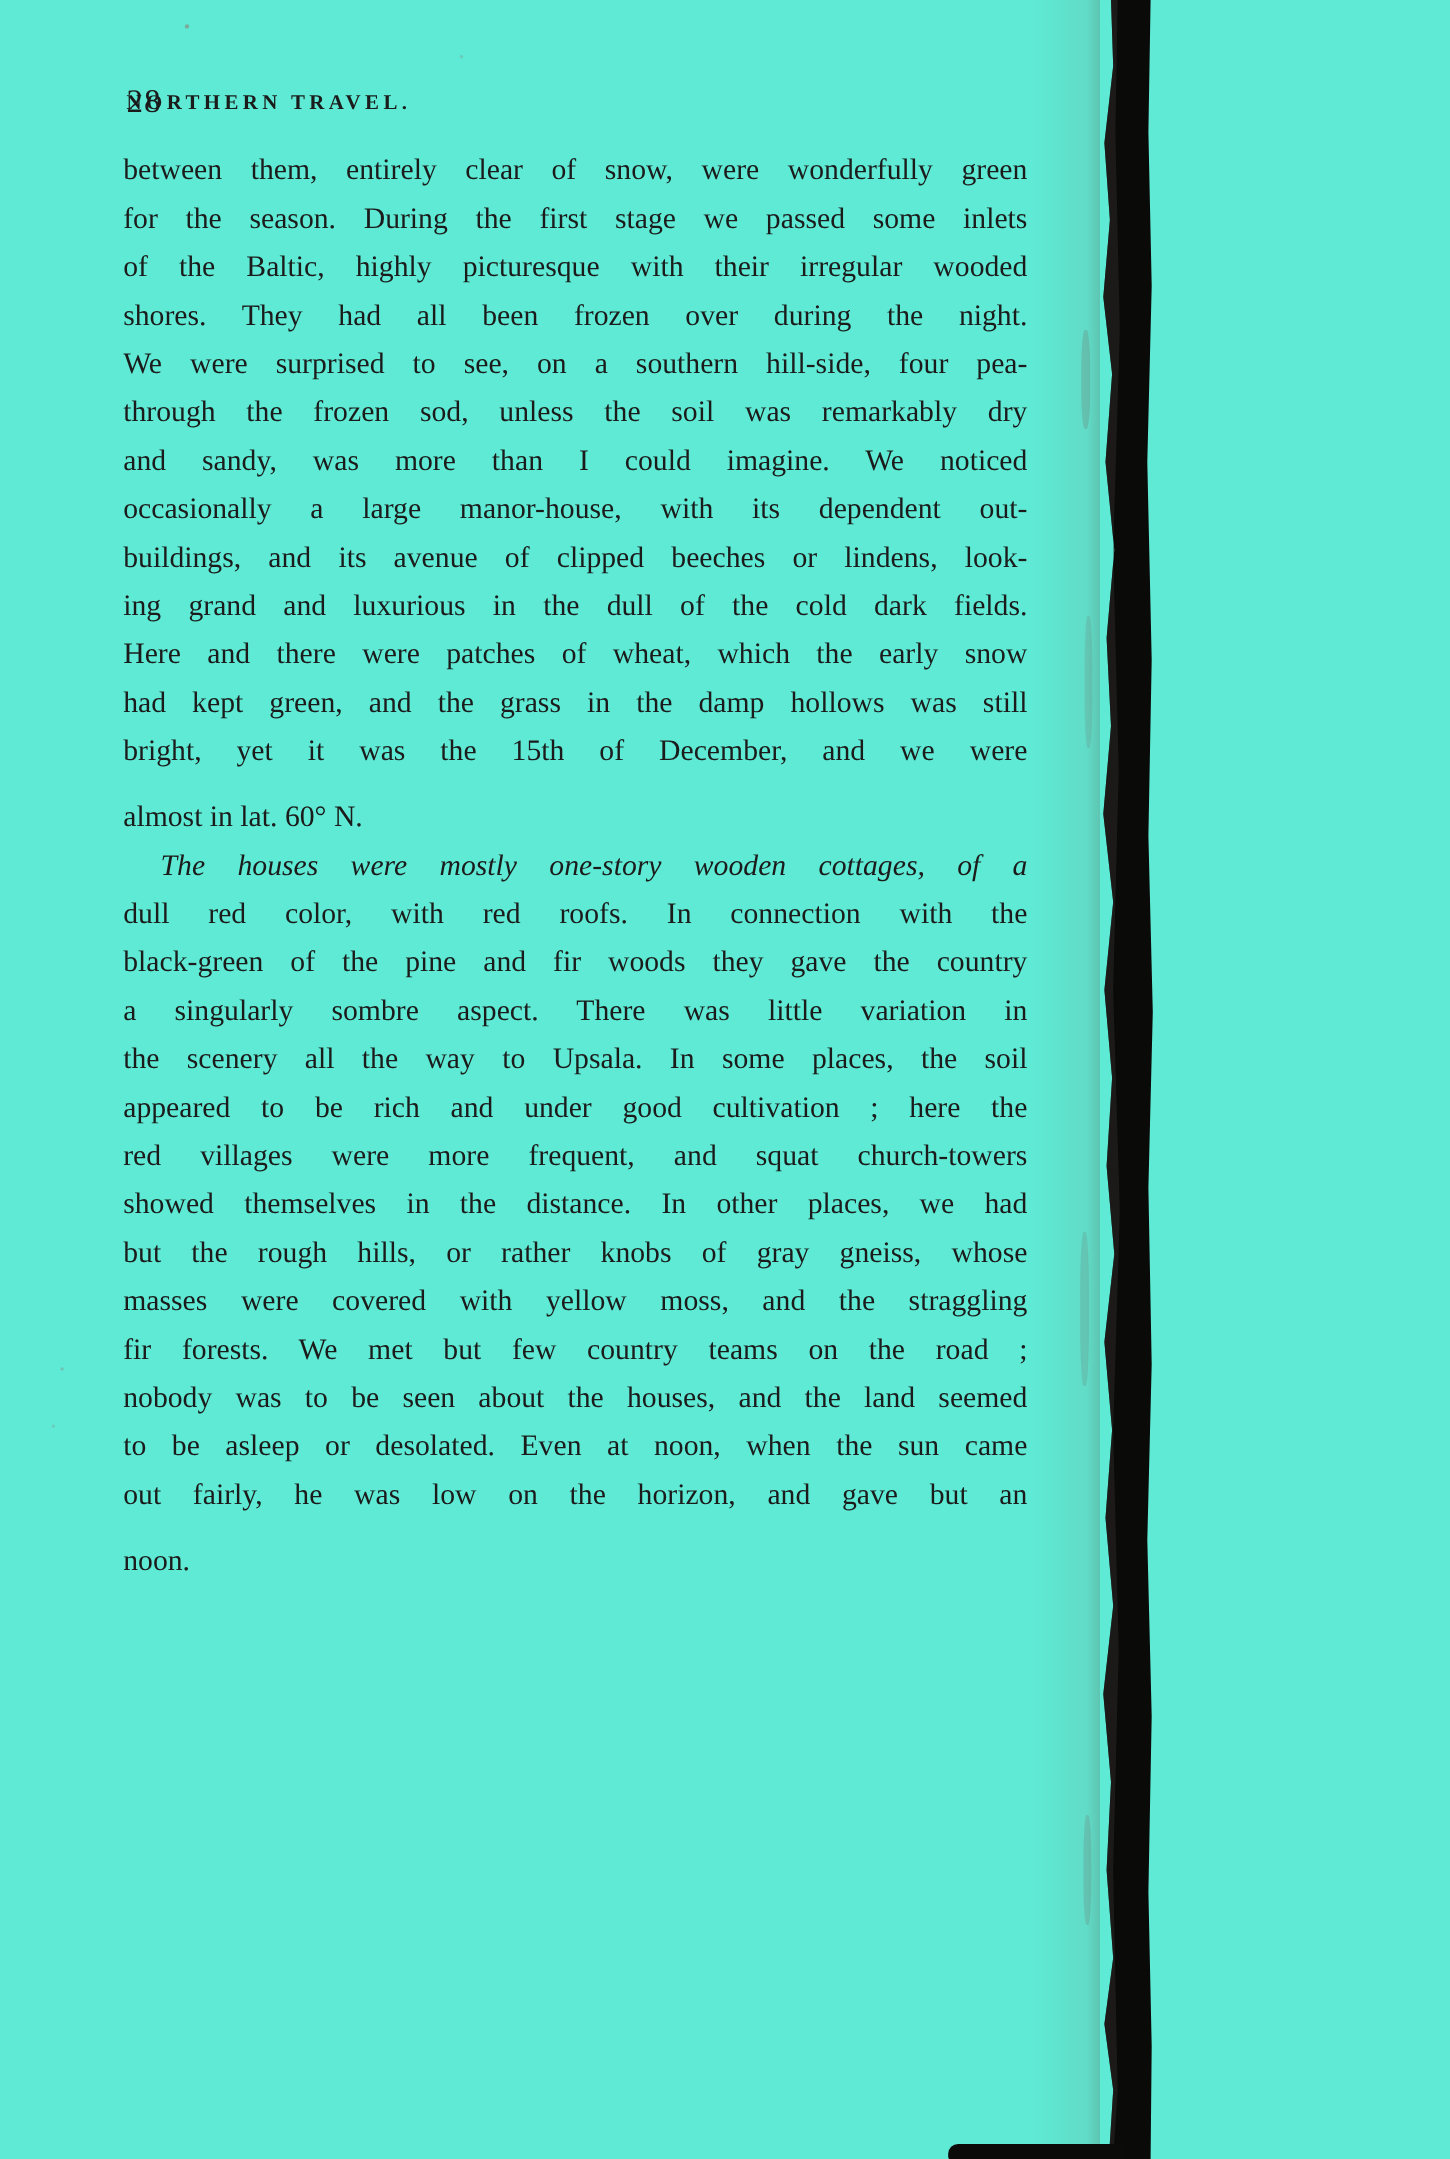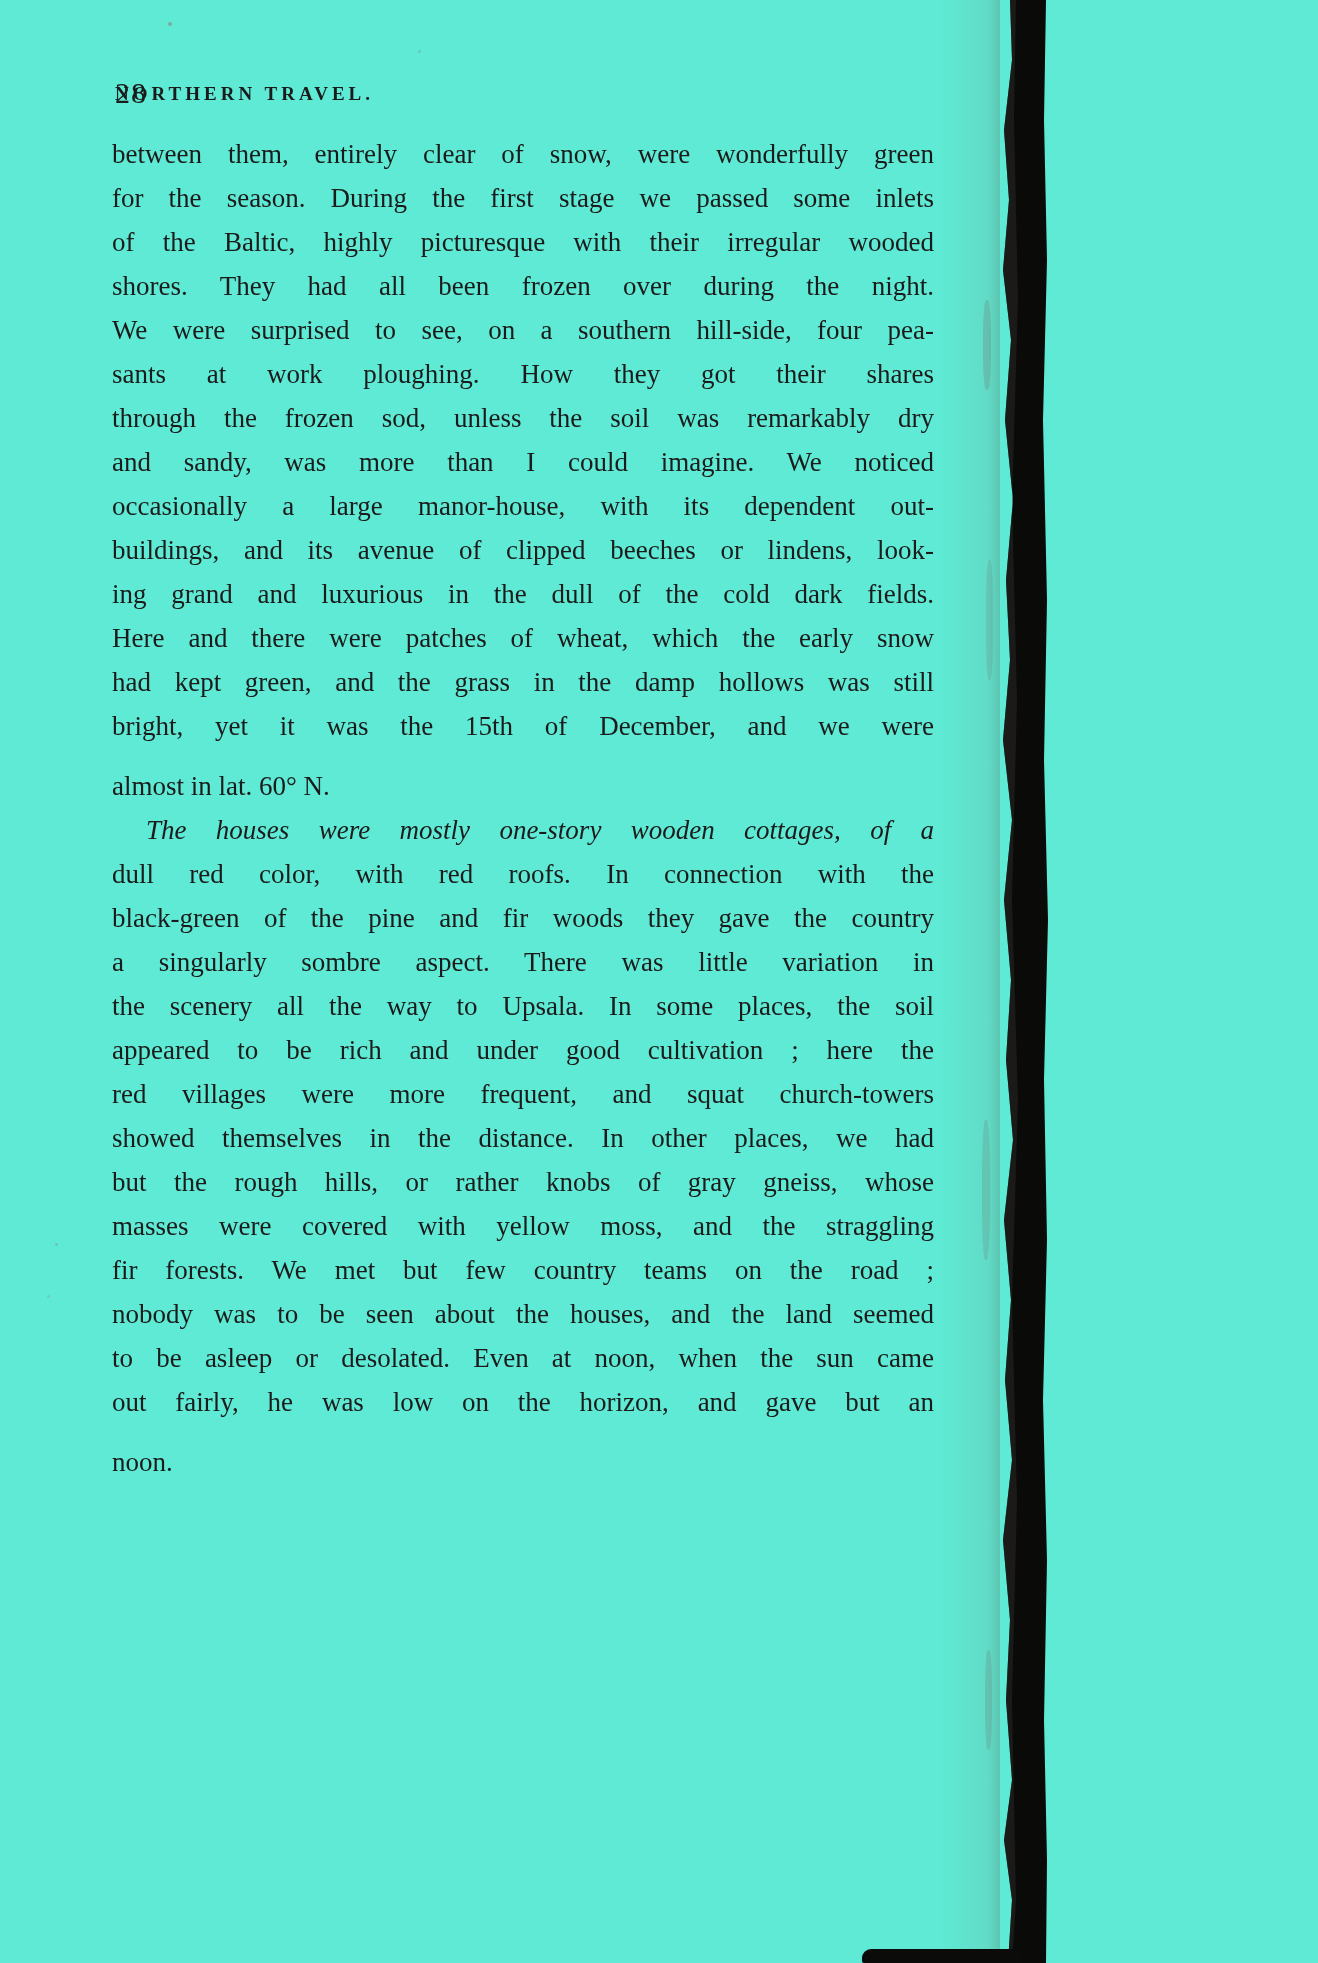--- a/index.html
+++ b/index.html
@@ -123,21 +123,20 @@
     <div class="running-header">NORTHERN TRAVEL.</div>
   </div>
 
   <div class="text-block">
       <div class="paragraph">
         <div class="line">between them, entirely clear of snow, were wonderfully green</div>
         <div class="line">for the season. During the first stage we passed some inlets</div>
         <div class="line">of the Baltic, highly picturesque with their irregular wooded</div>
         <div class="line">shores. They had all been frozen over during the night.</div>
         <div class="line">We were surprised to see, on a southern hill-side, four pea-</div>
-        <div class="line">sants at work ploughing. How they got their shares</div>
         <div class="line">through the frozen sod, unless the soil was remarkably dry</div>
         <div class="line">and sandy, was more than I could imagine. We noticed</div>
         <div class="line">occasionally a large manor-house, with its dependent out-</div>
         <div class="line">buildings, and its avenue of clipped beeches or lindens, look-</div>
         <div class="line">ing grand and luxurious in the dull of the cold dark fields.</div>
         <div class="line">Here and there were patches of wheat, which the early snow</div>
         <div class="line">had kept green, and the grass in the damp hollows was still</div>
         <div class="line">bright, yet it was the 15th of December, and we were</div>
         <div class="line last">almost in lat. 60° N.</div>
       </div>

